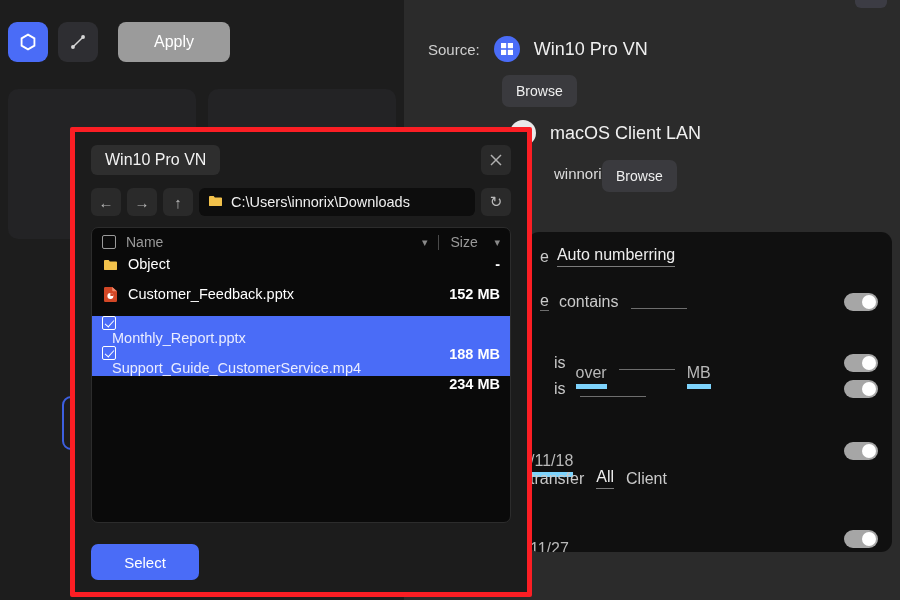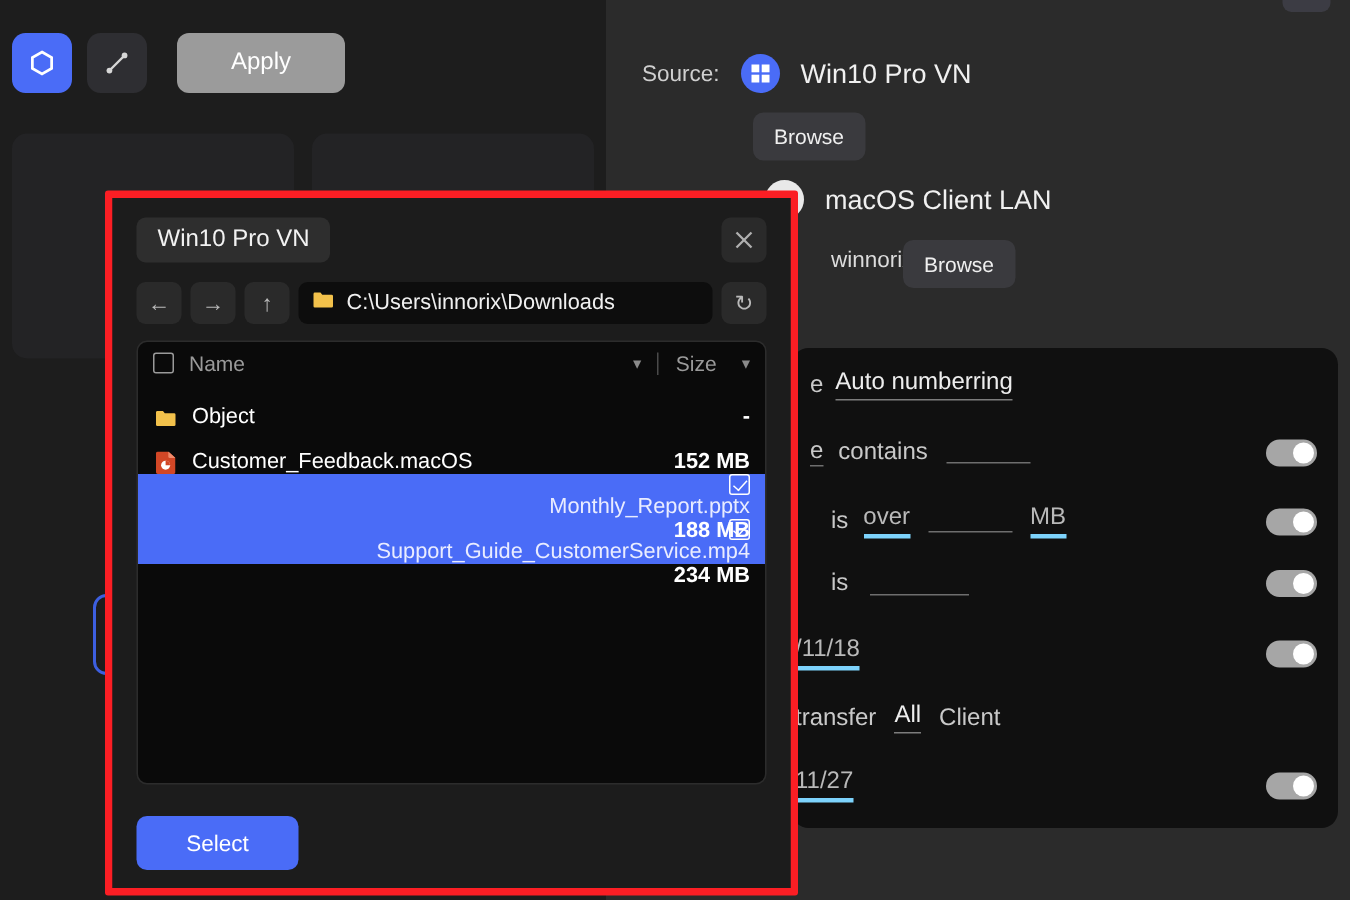--- a/index.html
+++ b/index.html
@@ -54,21 +54,21 @@
 
   
   .settings-box {
     position: absolute; left: 124px; top: 232px; width: 364px; height: 320px;
     background: #101010; border-radius: 11px; overflow: hidden;
   }
   .srow { position: absolute; left: 0; width: 364px; display: flex; align-items: center; }
   .sname { color: #ededed; font-size: 16px; border-bottom: 1px solid #7c7c7c; padding-bottom: 2px; }
   .sfrag { color: #c9c9c9; font-size: 16px; }
   .ul-short { display: inline-block; min-width: 56px; border-bottom: 1px solid #6e6e6e; height: 15px; }
-  .sval { color: #b9b9b9; font-size: 16px; border-bottom: 3px solid #7dd3fc; padding-bottom: 2px; }
+  .sval { color: #b9b9b9; font-size: 16px; border-bottom: 5px solid #7dd3fc; padding-bottom: 2px; margin-top: 28px; }
 
   .toggle { position: absolute; right: 14px; width: 34px; height: 18px; border-radius: 9px; background: #a6a6a6; }
   .toggle .knob { position: absolute; right: 2px; top: 2px; width: 14px; height: 14px; border-radius: 50%; background: #ffffff; }
 
   .top-right-nub { position: absolute; right: 13px; top: -6px; width: 32px; height: 14px; border-radius: 6px; background: #3c3c44; }
 
   
   .dialog-highlight {
     position: absolute; left: 70px; top: 127px; width: 462px; height: 470px;
     border: 5px solid #fb1e24; background: #1c1c1c; border-radius: 2px;
@@ -107,21 +107,21 @@
   .chk.checked::after {
     content: ""; position: absolute; left: 3.5px; top: 0.5px; width: 4px; height: 8px;
     border: solid #ffffff; border-width: 0 1.8px 1.8px 0; transform: rotate(42deg);
   }
   .head-name { margin-left: 10px; }
   .head-spacer { flex: 1; }
   .chev { color: #8a8a8a; font-size: 11px; }
   .vdiv { width: 1px; height: 15px; background: #4a4a4a; margin: 0 11px; }
   .head-size { width: 44px; }
 
-  .frow { display: flex; align-items: flex-end; height: 30px; padding: 0 10px; font-size: 14.5px; }
+  .frow { display: flex; align-items: flex-start; height: 30px; padding: 0 10px; font-size: 14.5px; }
   .frow.sel { background: #4a6cf7; flex-direction: column; }
   .fname { margin-left: 10px; color: #ffffff; white-space: nowrap; }
   .frow.sel .fname { color: #e9ecff; }
   .fsize { margin-left: auto; color: #ffffff; font-weight: bold; }
   .frow.sel .fsize { color: #ffffff; }
   .ficon { width: 16px; height: 16px; flex: none; display: flex; align-items: center; justify-content: center; }
 
   .select-btn {
     position: absolute; left: 16px; bottom: 12px; width: 108px; height: 36px;
     background: #4a6cf7; color: #ffffff; border: none; border-radius: 7px; font-size: 15px;
@@ -291,21 +291,21 @@
 
         <div class="frow">
           <span class="ficon">
             <svg width="13" height="15" viewBox="0 0 13 15">
               <path d="M0 1.2A1.2 1.2 0 011.2 0h7L13 4.3v9.5a1.2 1.2 0 01-1.2 1.2H1.2A1.2 1.2 0 010 13.8z" fill="#d24726"></path>
               <path d="M8.2 0L13 4.3H9.2a1 1 0 01-1-1z" fill="#f08a6a"></path>
               <circle cx="6.4" cy="9.1" r="3" fill="#ffffff"></circle>
               <path d="M6.4 6.1v3h3a3 3 0 00-3-3z" fill="#d24726"></path>
             </svg>
           </span>
-          <span class="fname">Customer_Feedback.macOS</span>
+          <span class="fname">Customer_Feedback.pptx</span>
           <span class="fsize">152 MB</span>
         </div>
 
         <div class="frow sel">
           <span class="chk checked"></span>
           <span class="fname">Monthly_Report.pptx</span>
           <span class="fsize">188 MB</span>
         </div>
 
         <div class="frow sel">

